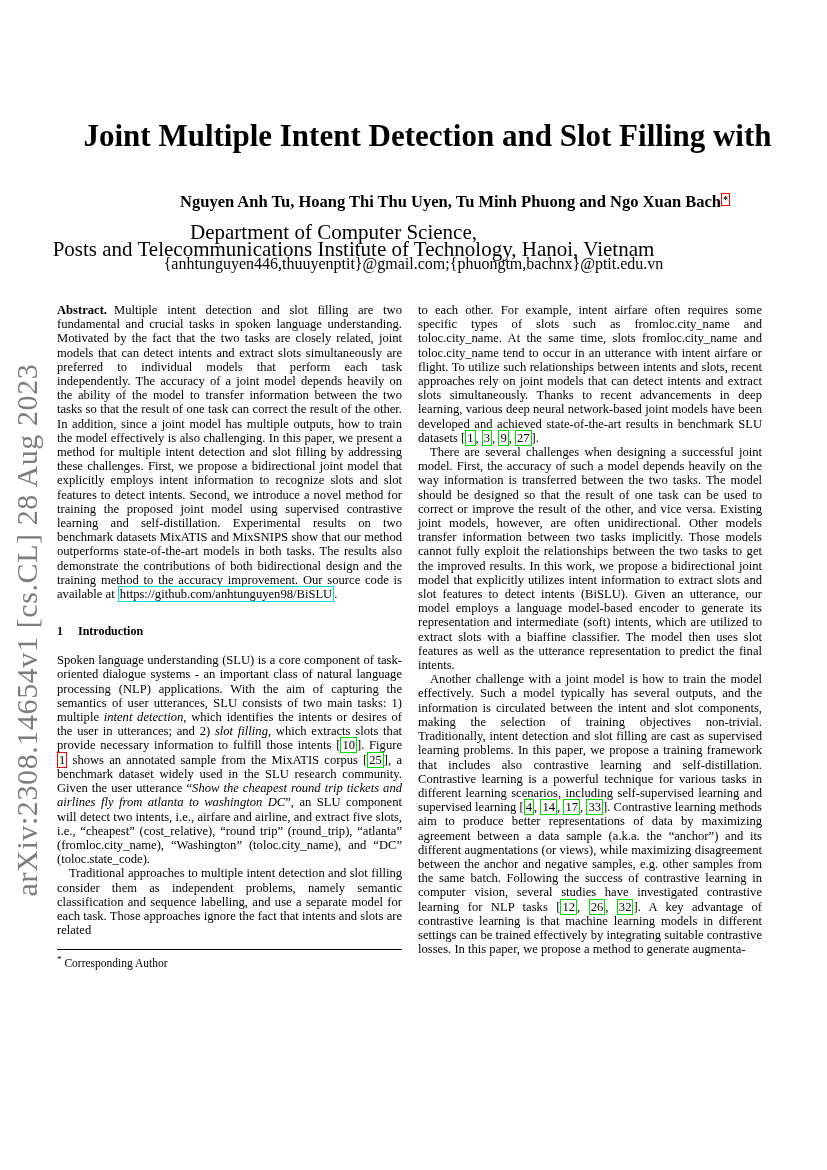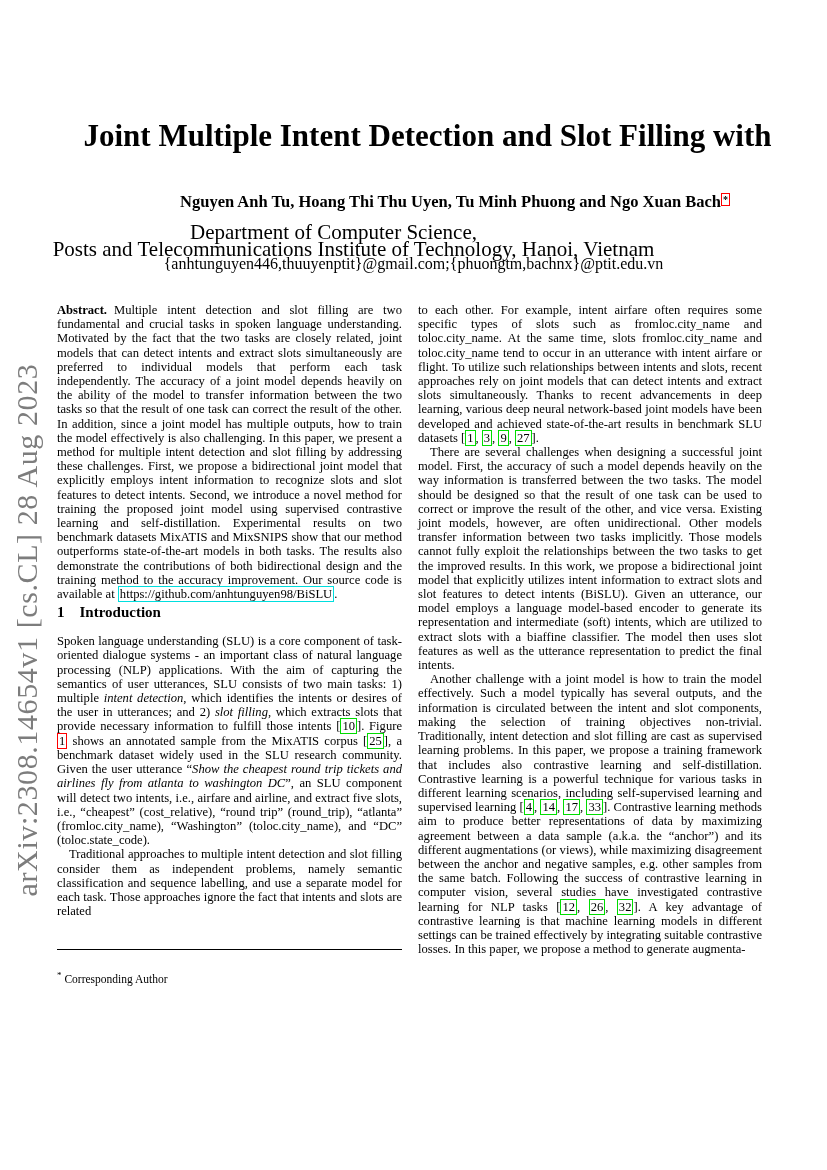--- a/index.html
+++ b/index.html
@@ -21,25 +21,25 @@
     font-size:16.5px;font-weight:bold;}
   .affil{position:absolute;left:0;width:667px;text-align:center;font-size:21px;}
   .affil1{top:220px;}
   .affil2{top:237px;margin-left:20px;}
   .emails{position:absolute;top:255px;left:0;width:827px;text-align:center;font-size:16px;}
   .col{position:absolute;top:303px;font-size:12.6px;line-height:14.2px;text-align:justify;}
   .col-left{left:57px;width:345px;}
   .col-right{left:418px;width:344px;}
   .col p{margin:0;padding:0;}
   .col p.indent{text-indent:12px;}
-  .sec-heading{margin:2px 0 13px 0;font-size:15px;font-weight:bold;line-height:18px;text-align:left;}
+  .sec-heading{margin:21px 0 13px 0;font-size:12px;font-weight:bold;line-height:18px;text-align:left;}
   .sec-num{display:inline-block;margin-right:15px;}
   .footnote{
     position:absolute;left:57px;top:949px;width:345px;
-    border-top:1px solid #000;padding-top:20px;font-size:11.5px;text-align:left;
+    border-top:1px solid #000;padding-top:4px;font-size:11.5px;text-align:left;
   }
   .footnote sup{font-size:9px;}
   
   .it{font-style:italic;}
   .abslabel{font-weight:bold;padding-right:7px;}
   .box-green{border:1px solid var(--citation_green,#00dd00);padding:0 1px;line-height:0;}
   .box-red{border:1px solid var(--ref_red,#ff0000);padding:0 1px;line-height:0;}
   .box-cyan{border:1px solid var(--url_cyan,#00dede);padding:0 1px;line-height:0;}
   .sup{font-size:10px;vertical-align:4px;line-height:0;}
 </style>

